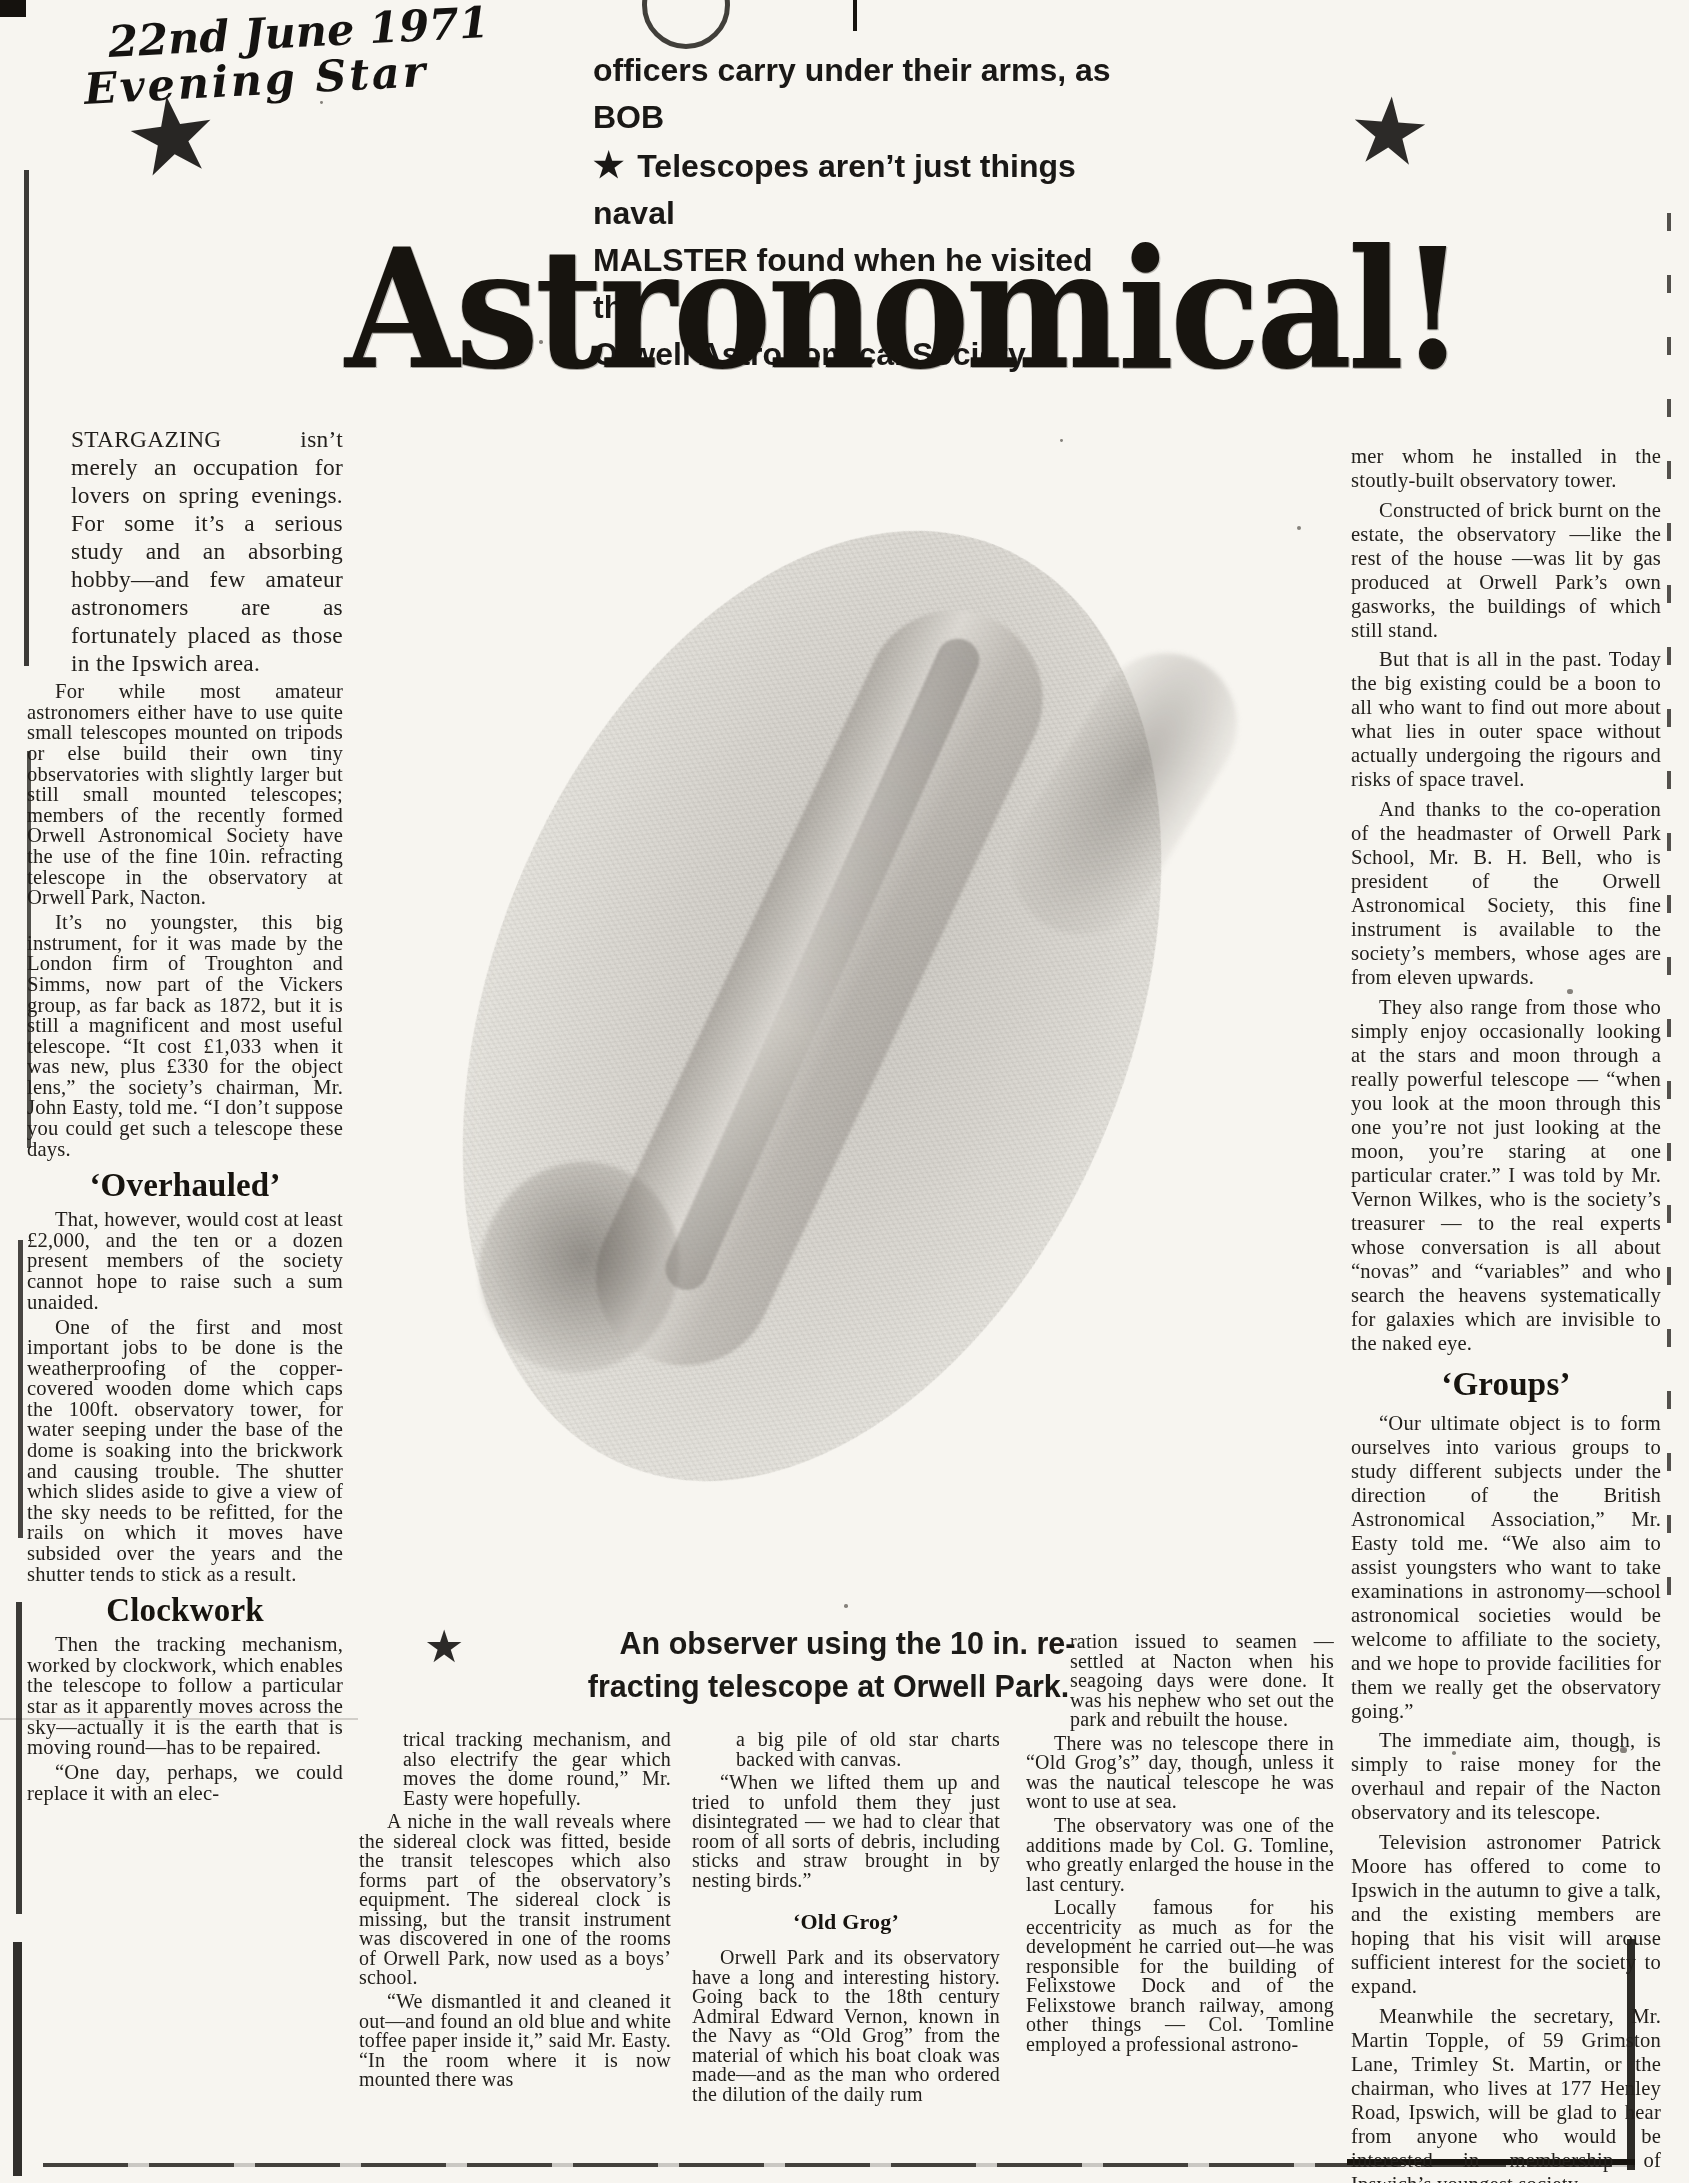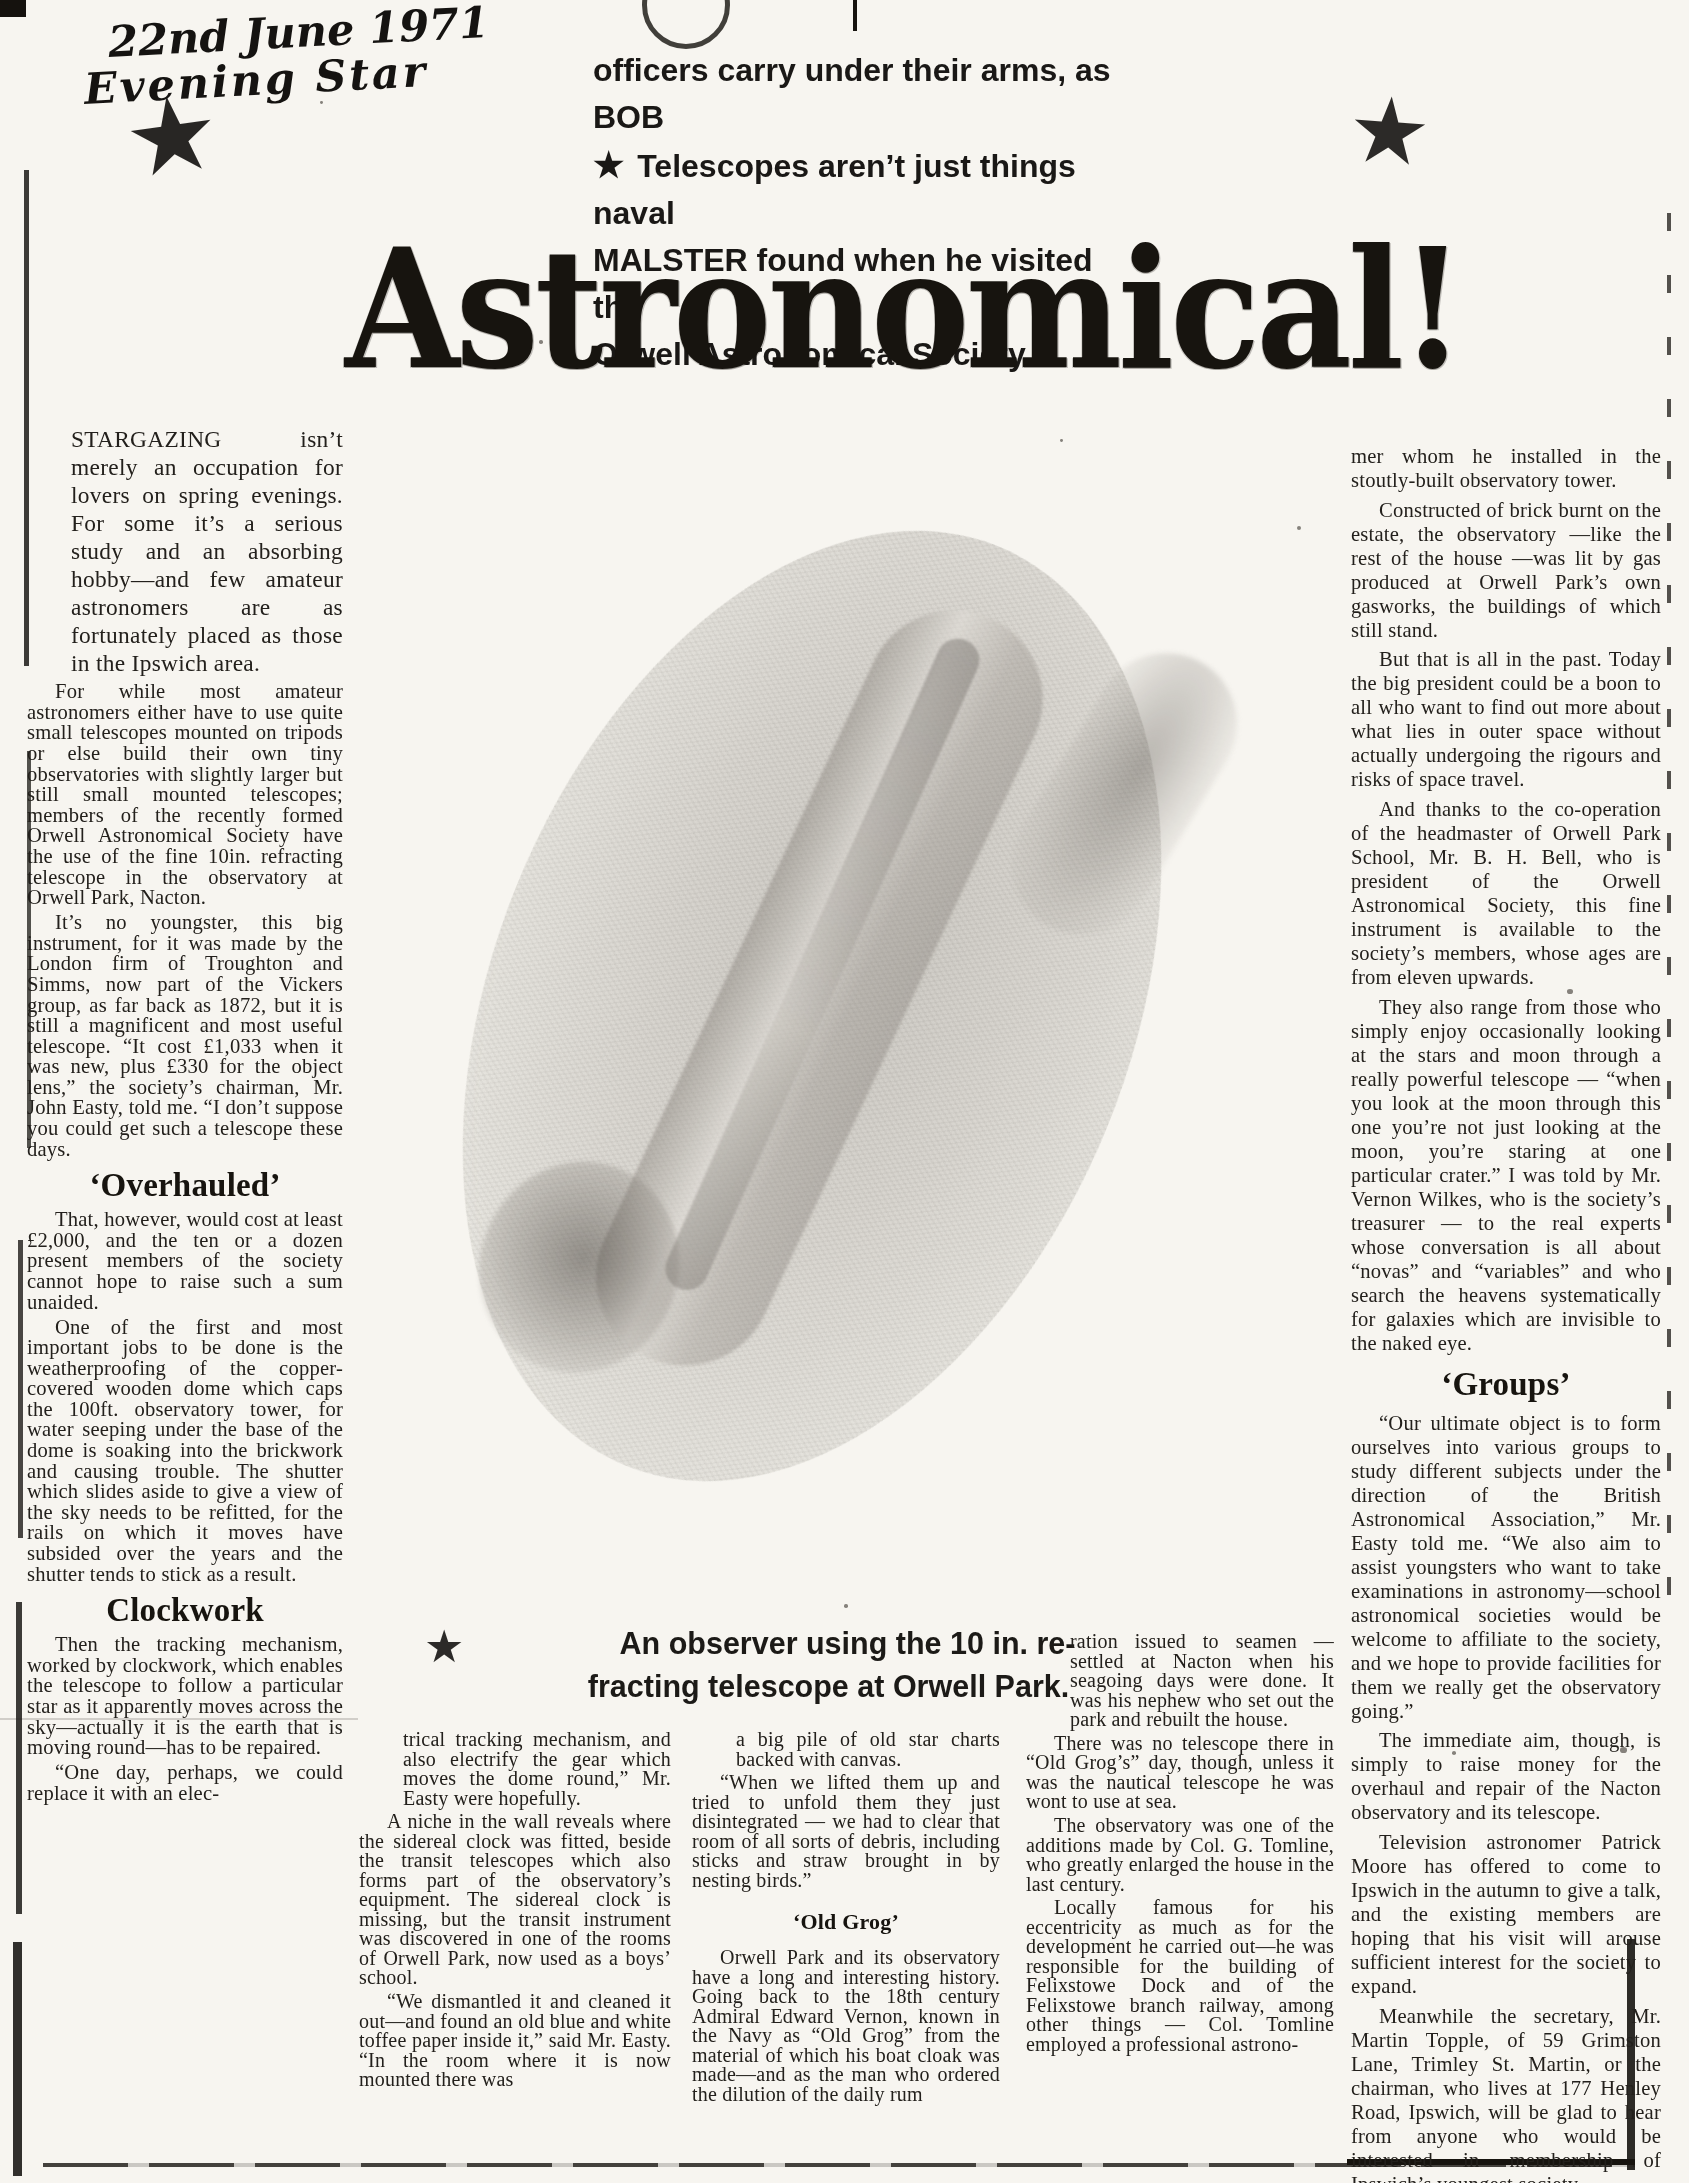--- a/index.html
+++ b/index.html
@@ -223,21 +223,21 @@
   <div class="col" id="col4">
     <p class="noindent">ration issued to seamen — settled at Nacton when his seagoing days were done. It was his nephew who set out the park and rebuilt the house.</p>
     <p>There was no telescope there in “Old Grog’s” day, though, unless it was the nautical telescope he was wont to use at sea.</p>
     <p>The observatory was one of the additions made by Col. G. Tomline, who greatly enlarged the house in the last century.</p>
     <p>Locally famous for his eccentricity as much as for the development he carried out—he was responsible for the building of Felixstowe Dock and of the Felixstowe branch railway, among other things — Col. Tomline employed a professional astrono-</p>
   </div>
 
   <div class="col" id="col5">
     <p class="noindent">mer whom he installed in the stoutly-built observatory tower.</p>
     <p>Constructed of brick burnt on the estate, the observatory —like the rest of the house —was lit by gas produced at Orwell Park’s own gasworks, the buildings of which still stand.</p>
-    <p>But that is all in the past. Today the big president could be a boon to all who want to find out more about what lies in outer space without actually undergoing the rigours and risks of space travel.</p>
+    <p>But that is all in the past. Today the big existing could be a boon to all who want to find out more about what lies in outer space without actually undergoing the rigours and risks of space travel.</p>
     <p>And thanks to the co-operation of the headmaster of Orwell Park School, Mr. B. H. Bell, who is president of the Orwell Astronomical Society, this fine instrument is available to the society’s members, whose ages are from eleven upwards.</p>
     <p>They also range from those who simply enjoy occasionally looking at the stars and moon through a really powerful telescope — “when you look at the moon through this one you’re not just looking at the moon, you’re staring at one particular crater.” I was told by Mr. Vernon Wilkes, who is the society’s treasurer — to the real experts whose conversation is all about “novas” and “variables” and who search the heavens systematically for galaxies which are invisible to the naked eye.</p>
     <h2 class="subhead">‘Groups’</h2>
     <p>“Our ultimate object is to form ourselves into various groups to study different subjects under the direction of the British Astronomical Association,” Mr. Easty told me. “We also aim to assist youngsters who want to take examinations in astronomy—school astronomical societies would be welcome to affiliate to the society, and we hope to provide facilities for them we really get the observatory going.”</p>
     <p>The immediate aim, though, is simply to raise money for the overhaul and repair of the Nacton observatory and its telescope.</p>
     <p>Television astronomer Patrick Moore has offered to come to Ipswich in the autumn to give a talk, and the existing members are hoping that his visit will arouse sufficient interest for the society to expand.</p>
     <p>Meanwhile the secretary, Mr. Martin Topple, of 59 Grimston Lane, Trimley St. Martin, or the chairman, who lives at 177 Henley Road, Ipswich, will be glad to hear from anyone who would be interested in membership of Ipswich’s youngest society.</p>
   </div>
 
 </div>

